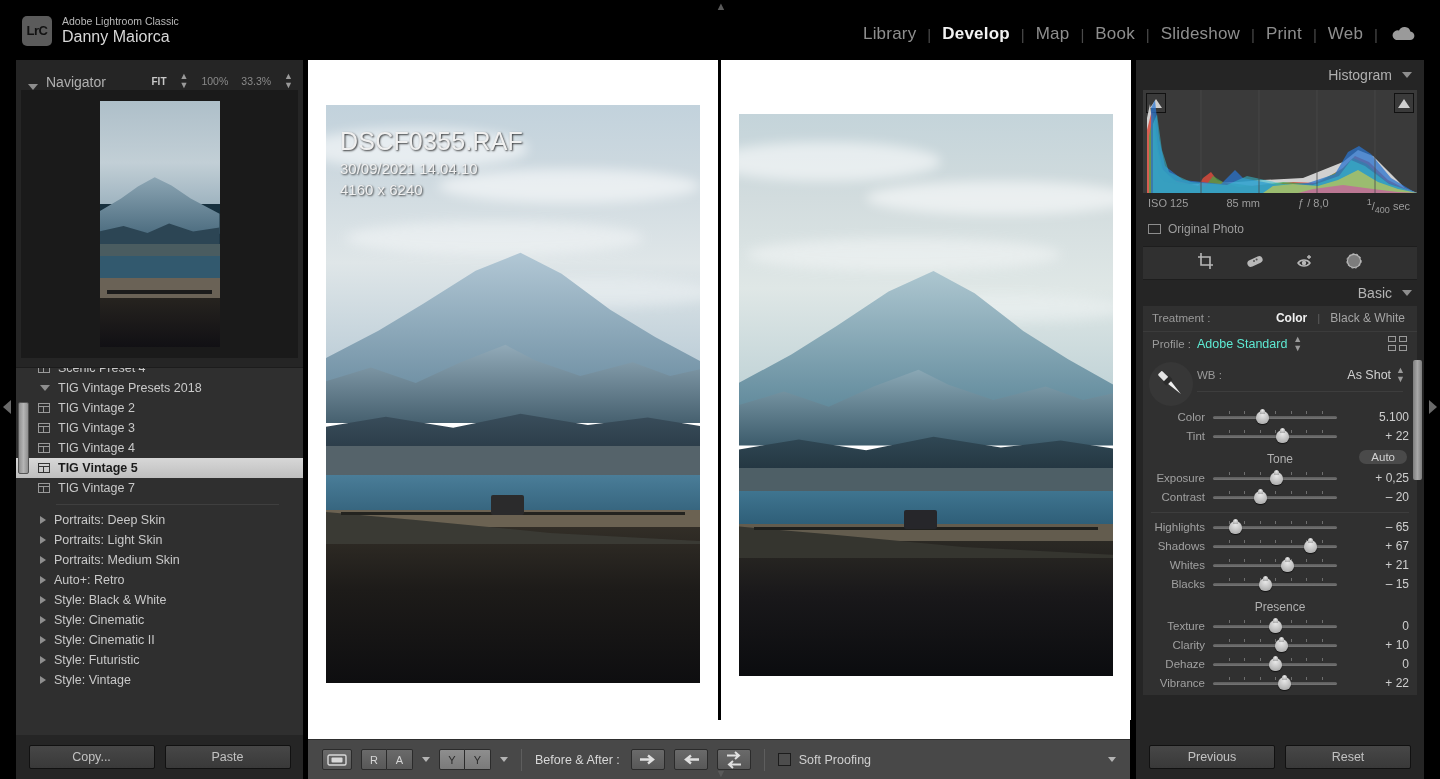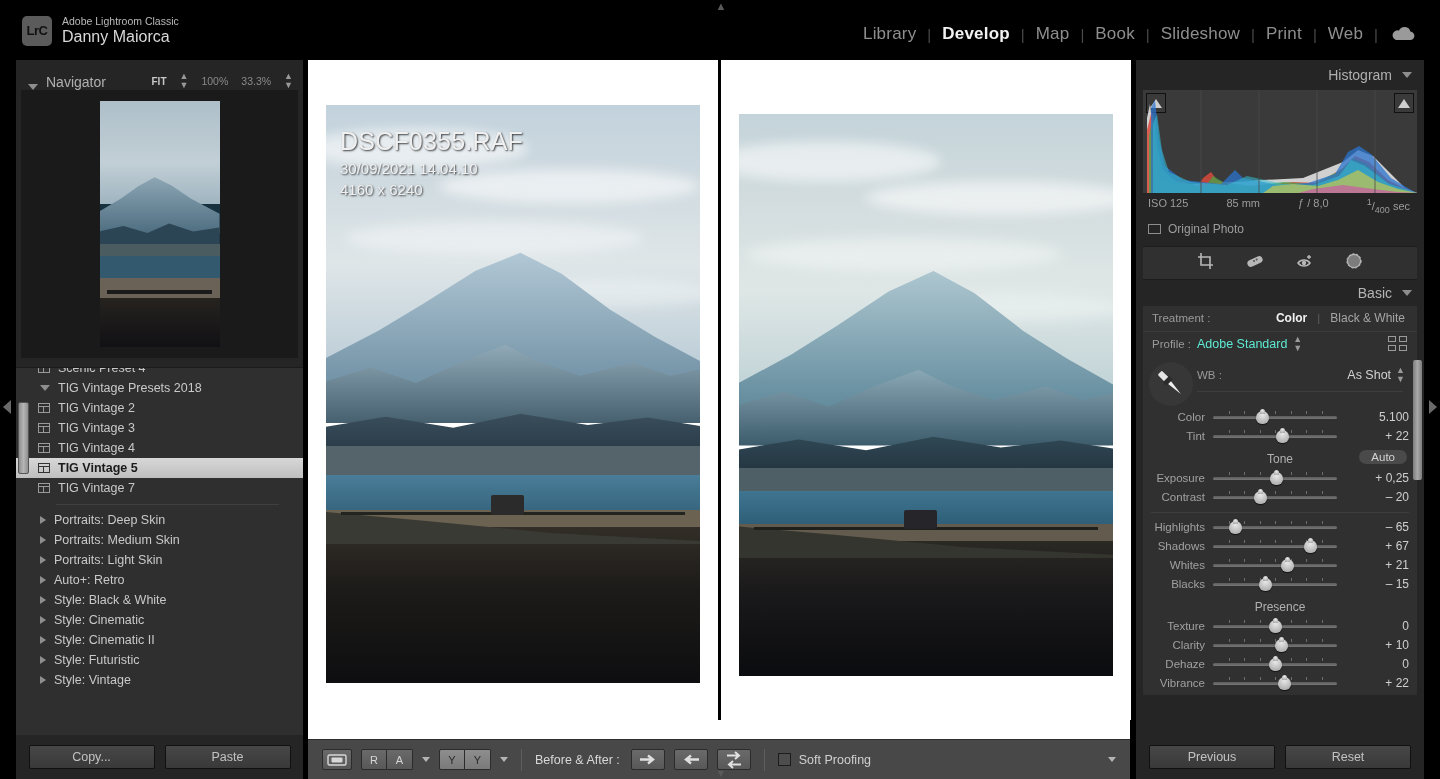--- a/index.html
+++ b/index.html
@@ -365,25 +365,25 @@
             <span class="preset-ico"></span>
             <span>TIG Vintage 7</span>
           </div>
           <div class="plist-divider"></div>
           <div class="prow group">
             <span class="tri-sm-r"></span>
             <span>Portraits: Deep Skin</span>
           </div>
           <div class="prow group">
             <span class="tri-sm-r"></span>
+            <span>Portraits: Light Skin</span>
+          </div>
+          <div class="prow group">
+            <span class="tri-sm-r"></span>
             <span>Portraits: Medium Skin</span>
-          </div>
-          <div class="prow group">
-            <span class="tri-sm-r"></span>
-            <span>Portraits: Light Skin</span>
           </div>
           <div class="prow group">
             <span class="tri-sm-r"></span>
             <span>Auto+: Retro</span>
           </div>
           <div class="prow group">
             <span class="tri-sm-r"></span>
             <span>Style: Black &amp; White</span>
           </div>
           <div class="prow group">

